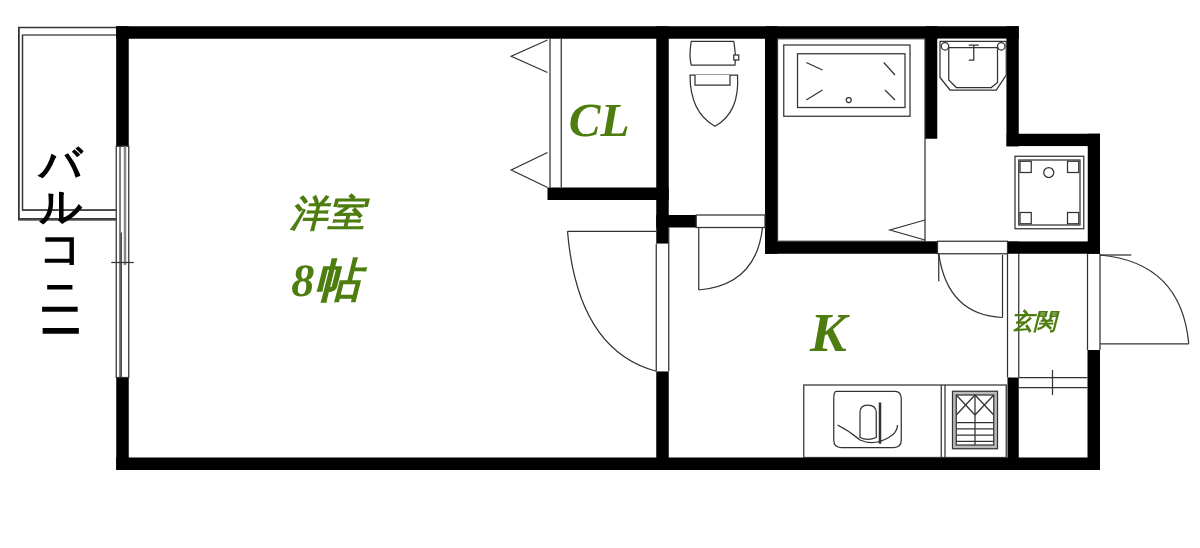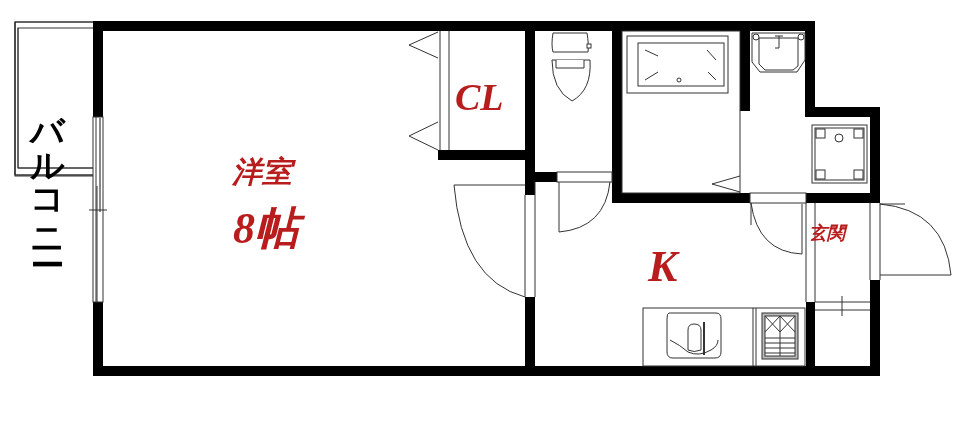--- a/index.html
+++ b/index.html
@@ -1,21 +1,21 @@
 <!DOCTYPE html>
 <html><head>
 <meta charset="utf-8">
 <style>
   html, body { margin: 0; padding: 0; background: #ffffff; }
   body { width: 960px; height: 438px; position: relative; overflow: hidden; font-family: "DejaVu Serif", serif; }
   #plan { position: absolute; left: 0; top: 0; width: 960px; height: 438px; }
-  .label { position: absolute; color: #b91c1c; font-weight: bold; font-style: italic; font-family: "Liberation Serif", "DejaVu Serif", serif; line-height: 1; white-space: nowrap; }
+  .label { position: absolute; color: #4d7c0f; font-weight: bold; font-style: italic; font-family: "Liberation Serif", "DejaVu Serif", serif; line-height: 1; white-space: nowrap; }
   .balcony-label { position: absolute; left: 28px; top: 92px; width: 40px; font-family: "DejaVu Serif", serif; font-weight: bold; font-size: 34px; line-height: 40px; writing-mode: vertical-rl; text-orientation: upright; color:#000; letter-spacing: 0px; }
   .room-label { font-size: 30px; }
-  .room-size { font-size: 44px; }
+  .room-size { font-size: 37px; }
   .cl-label { font-size: 38px; }
   .k-label { font-size: 44px; }
   .genkan-label { font-size: 18px; font-style: italic; }
 </style>
 </head>
 <body>
 
 <svg id="plan" viewBox="0 0 960 438" xmlns="http://www.w3.org/2000/svg">
 
   <g fill="none" stroke="#333" stroke-width="1">
@@ -180,13 +180,13 @@
 
 <div class="balcony-label">バルコニー</div>
 
 <div class="label room-label" style="left:232px; top:157px;">洋室</div>
 <div class="label room-size" style="left:233px; top:207px;">8帖</div>
 
 <div class="label cl-label" style="left:455px; top:78px;">CL</div>
 
 <div class="label k-label" style="left:648px; top:245px;">K</div>
 
-<div class="label genkan-label" style="left:809px; top:224px;">玄関</div>
+<div class="label genkan-label" style="left:809px; top:248px;">玄関</div>
 
 </body></html>

